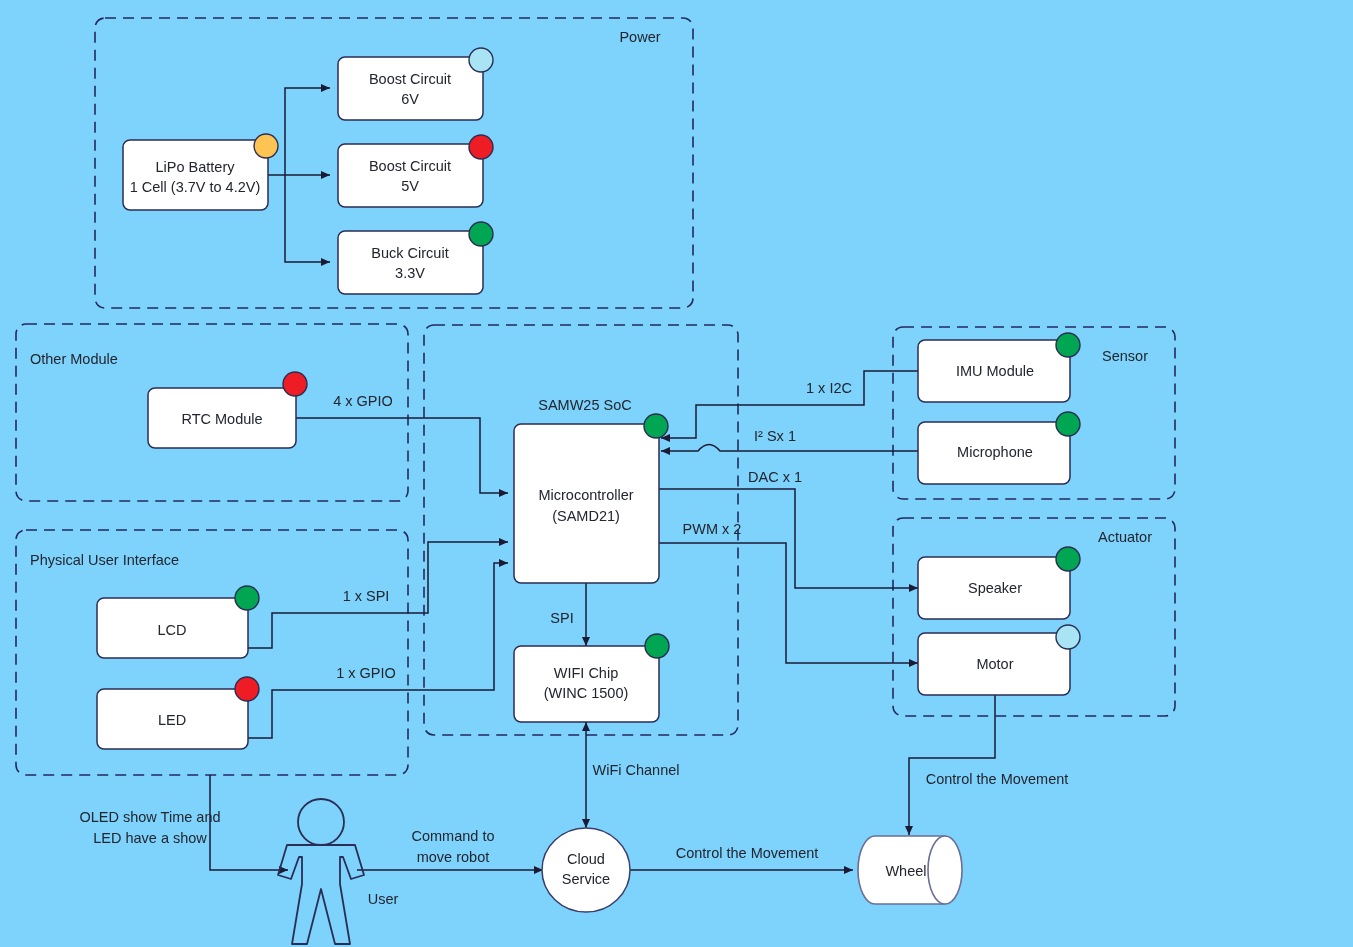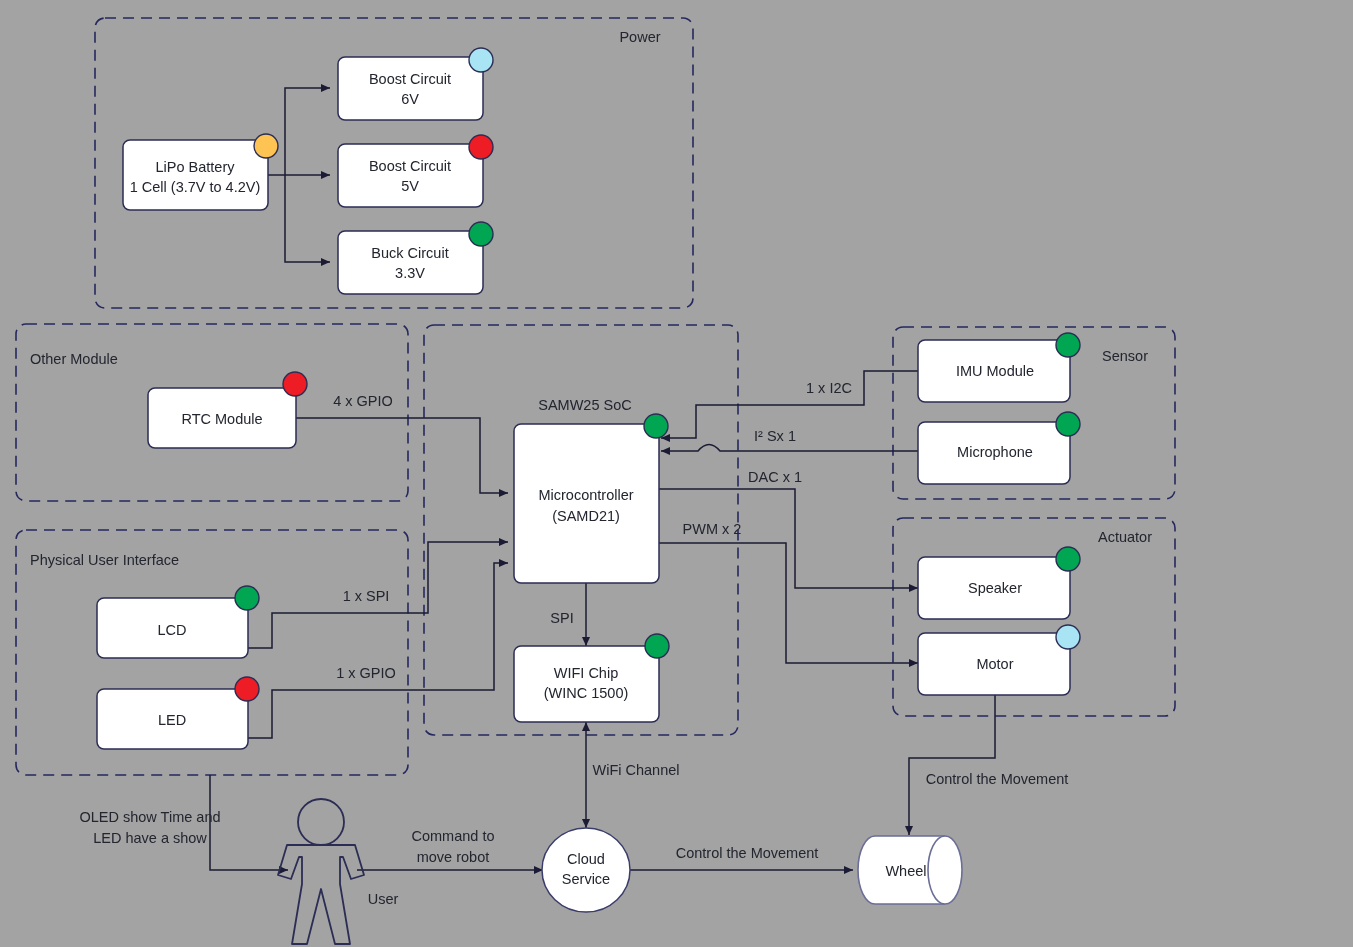--- a/index.html
+++ b/index.html
@@ -8,21 +8,21 @@
     padding: 0;
     background: #ffffff;
   }
   body {
     font-family: "Liberation Sans", sans-serif;
   }
   #canvas {
     position: relative;
     width: 1353px;
     height: 947px;
-    background: #a3a3a3;
+    background: #7dd3fc;
     overflow: hidden;
   }
   svg.layer {
     position: absolute;
     top: 0;
     left: 0;
     width: 1353px;
     height: 947px;
   }
   

